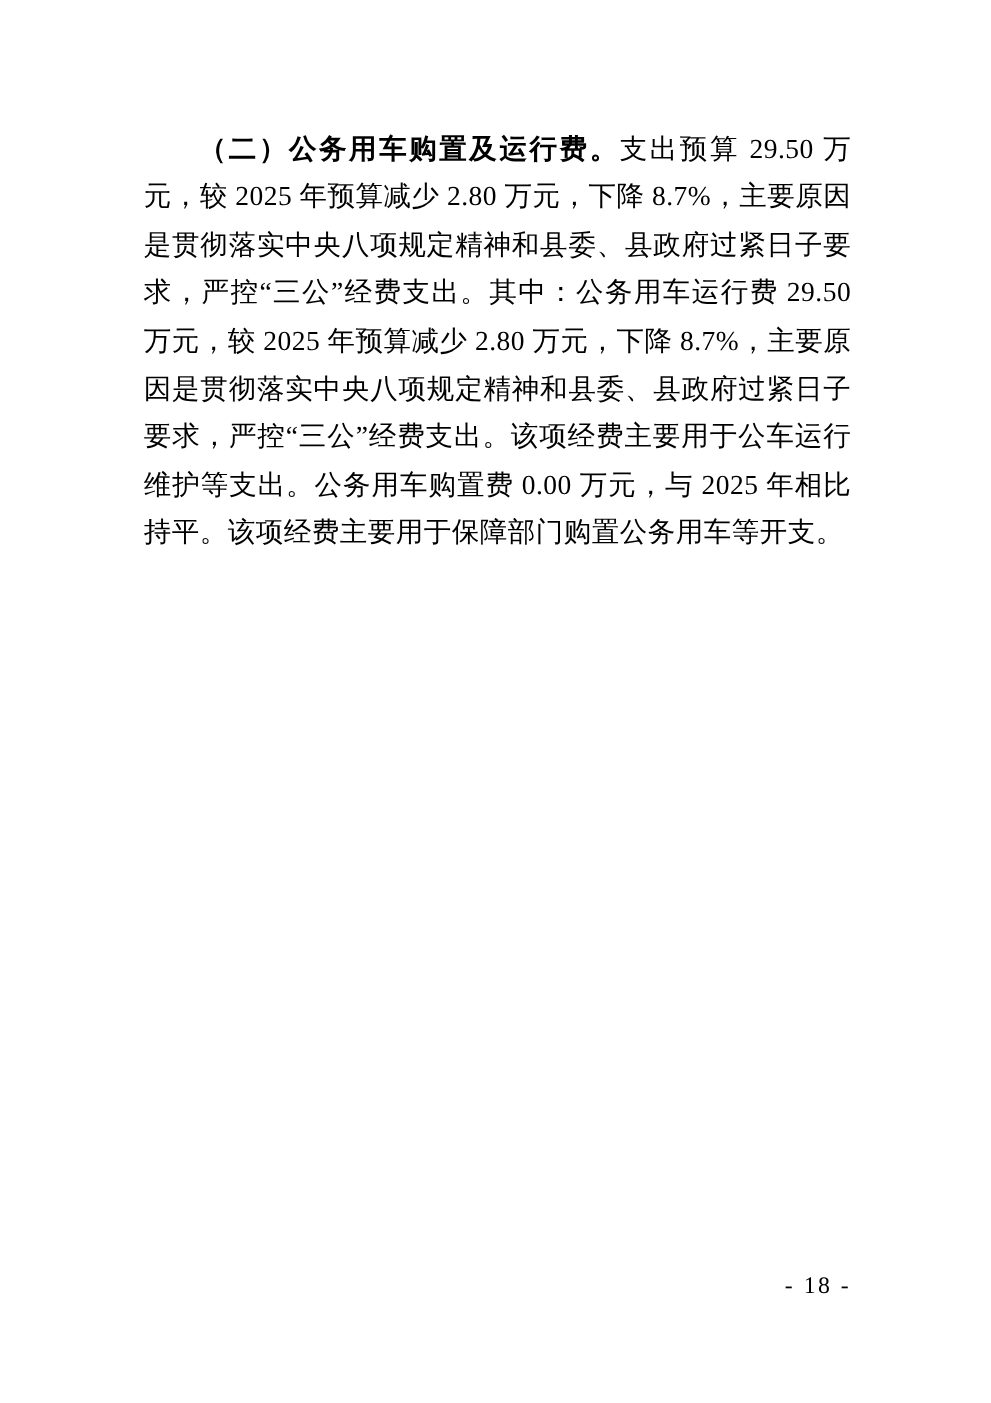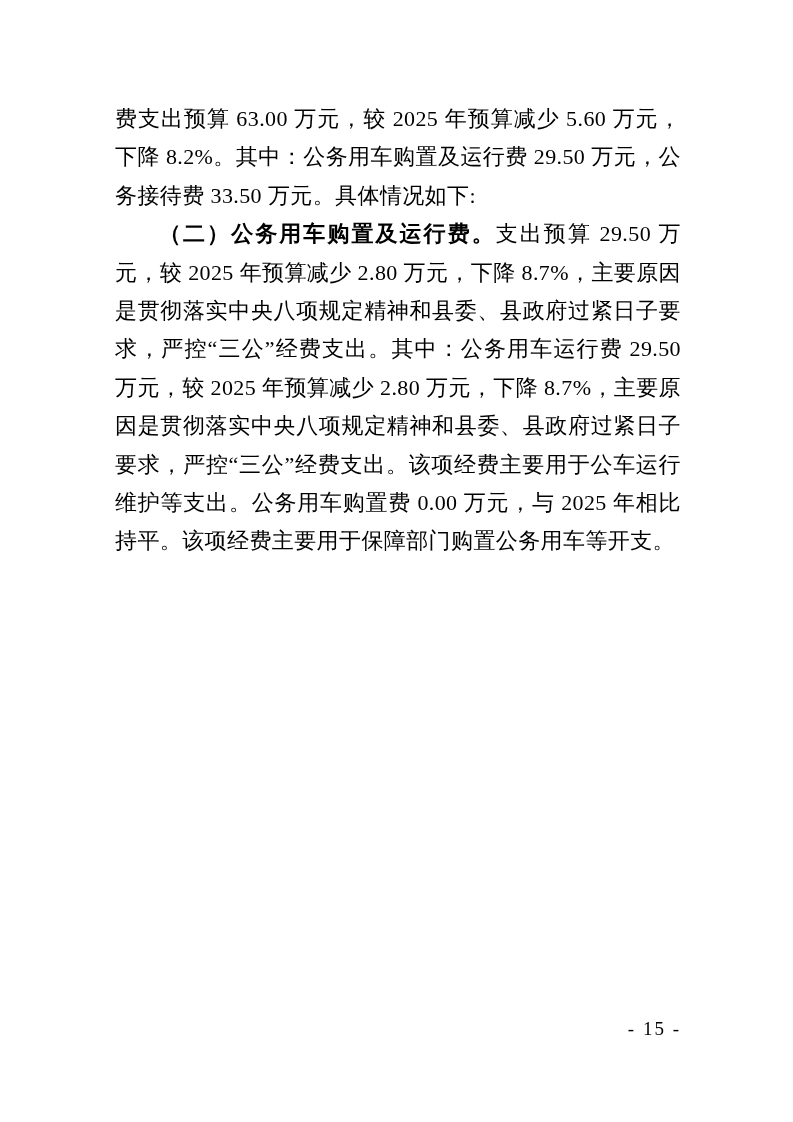--- a/index.html
+++ b/index.html
@@ -44,22 +44,21 @@
     letter-spacing: 2px;
     color: #000000;
   }
 </style>
 </head>
 <body>
 
 <div class="page">
   <div class="content">
 
-    <p class="para"><span>费支出预算 63.00 万元，较 2025 年预算减少 5.60 万元，下降 8.2%。其中：公务用车购置及运行费 29.50 万元，公务接待费 33.50 万元。具体情况如下:</span></p>
 
 
     <p class="para indent"><strong class="lead">（二）公务用车购置及运行费。</strong><span>支出预算 29.50 万元，较 2025 年预算减少 2.80 万元，下降 8.7%，主要原因是贯彻落实中央八项规定精神和县委、县政府过紧日子要求，严控“三公”经费支出。其中：公务用车运行费 29.50 万元，较 2025 年预算减少 2.80 万元，下降 8.7%，主要原因是贯彻落实中央八项规定精神和县委、县政府过紧日子要求，严控“三公”经费支出。该项经费主要用于公车运行维护等支出。公务用车购置费 0.00 万元，与 2025 年相比持平。该项经费主要用于保障部门购置公务用车等开支。</span></p>
 
 
   </div>
 
-  <div class="page-number">- 15 -</div>
+  <div class="page-number">- 18 -</div>
 </div>
 
 </body></html>

